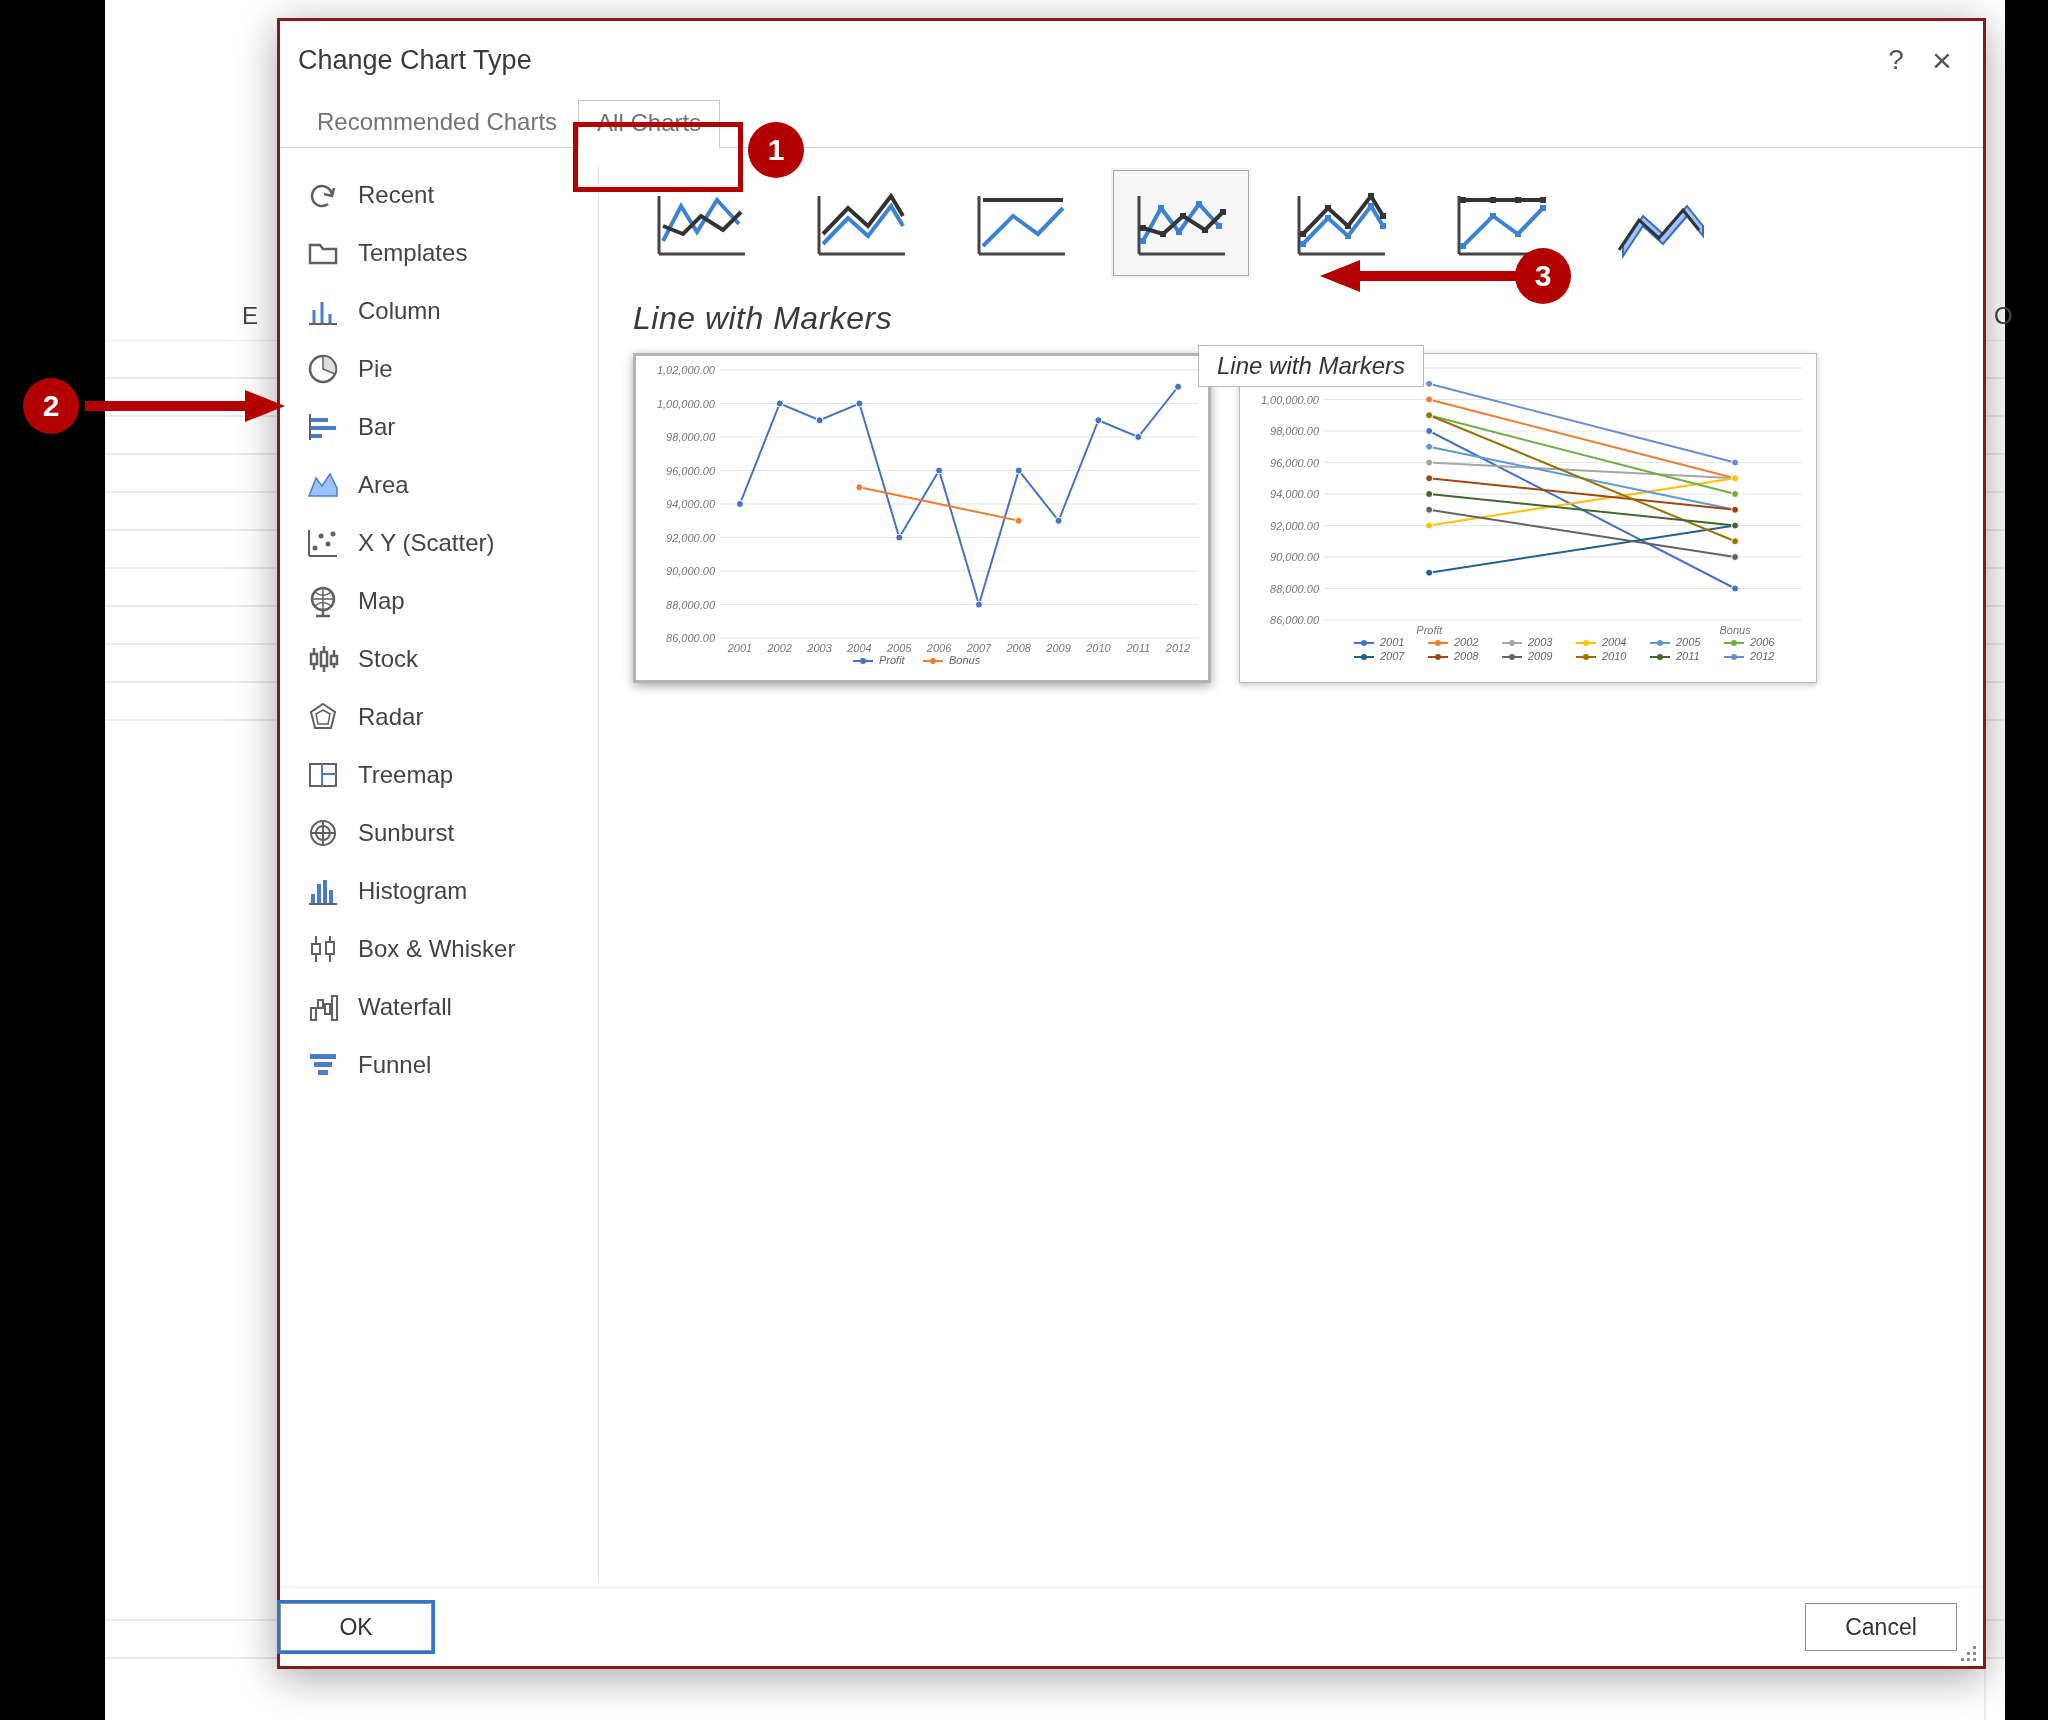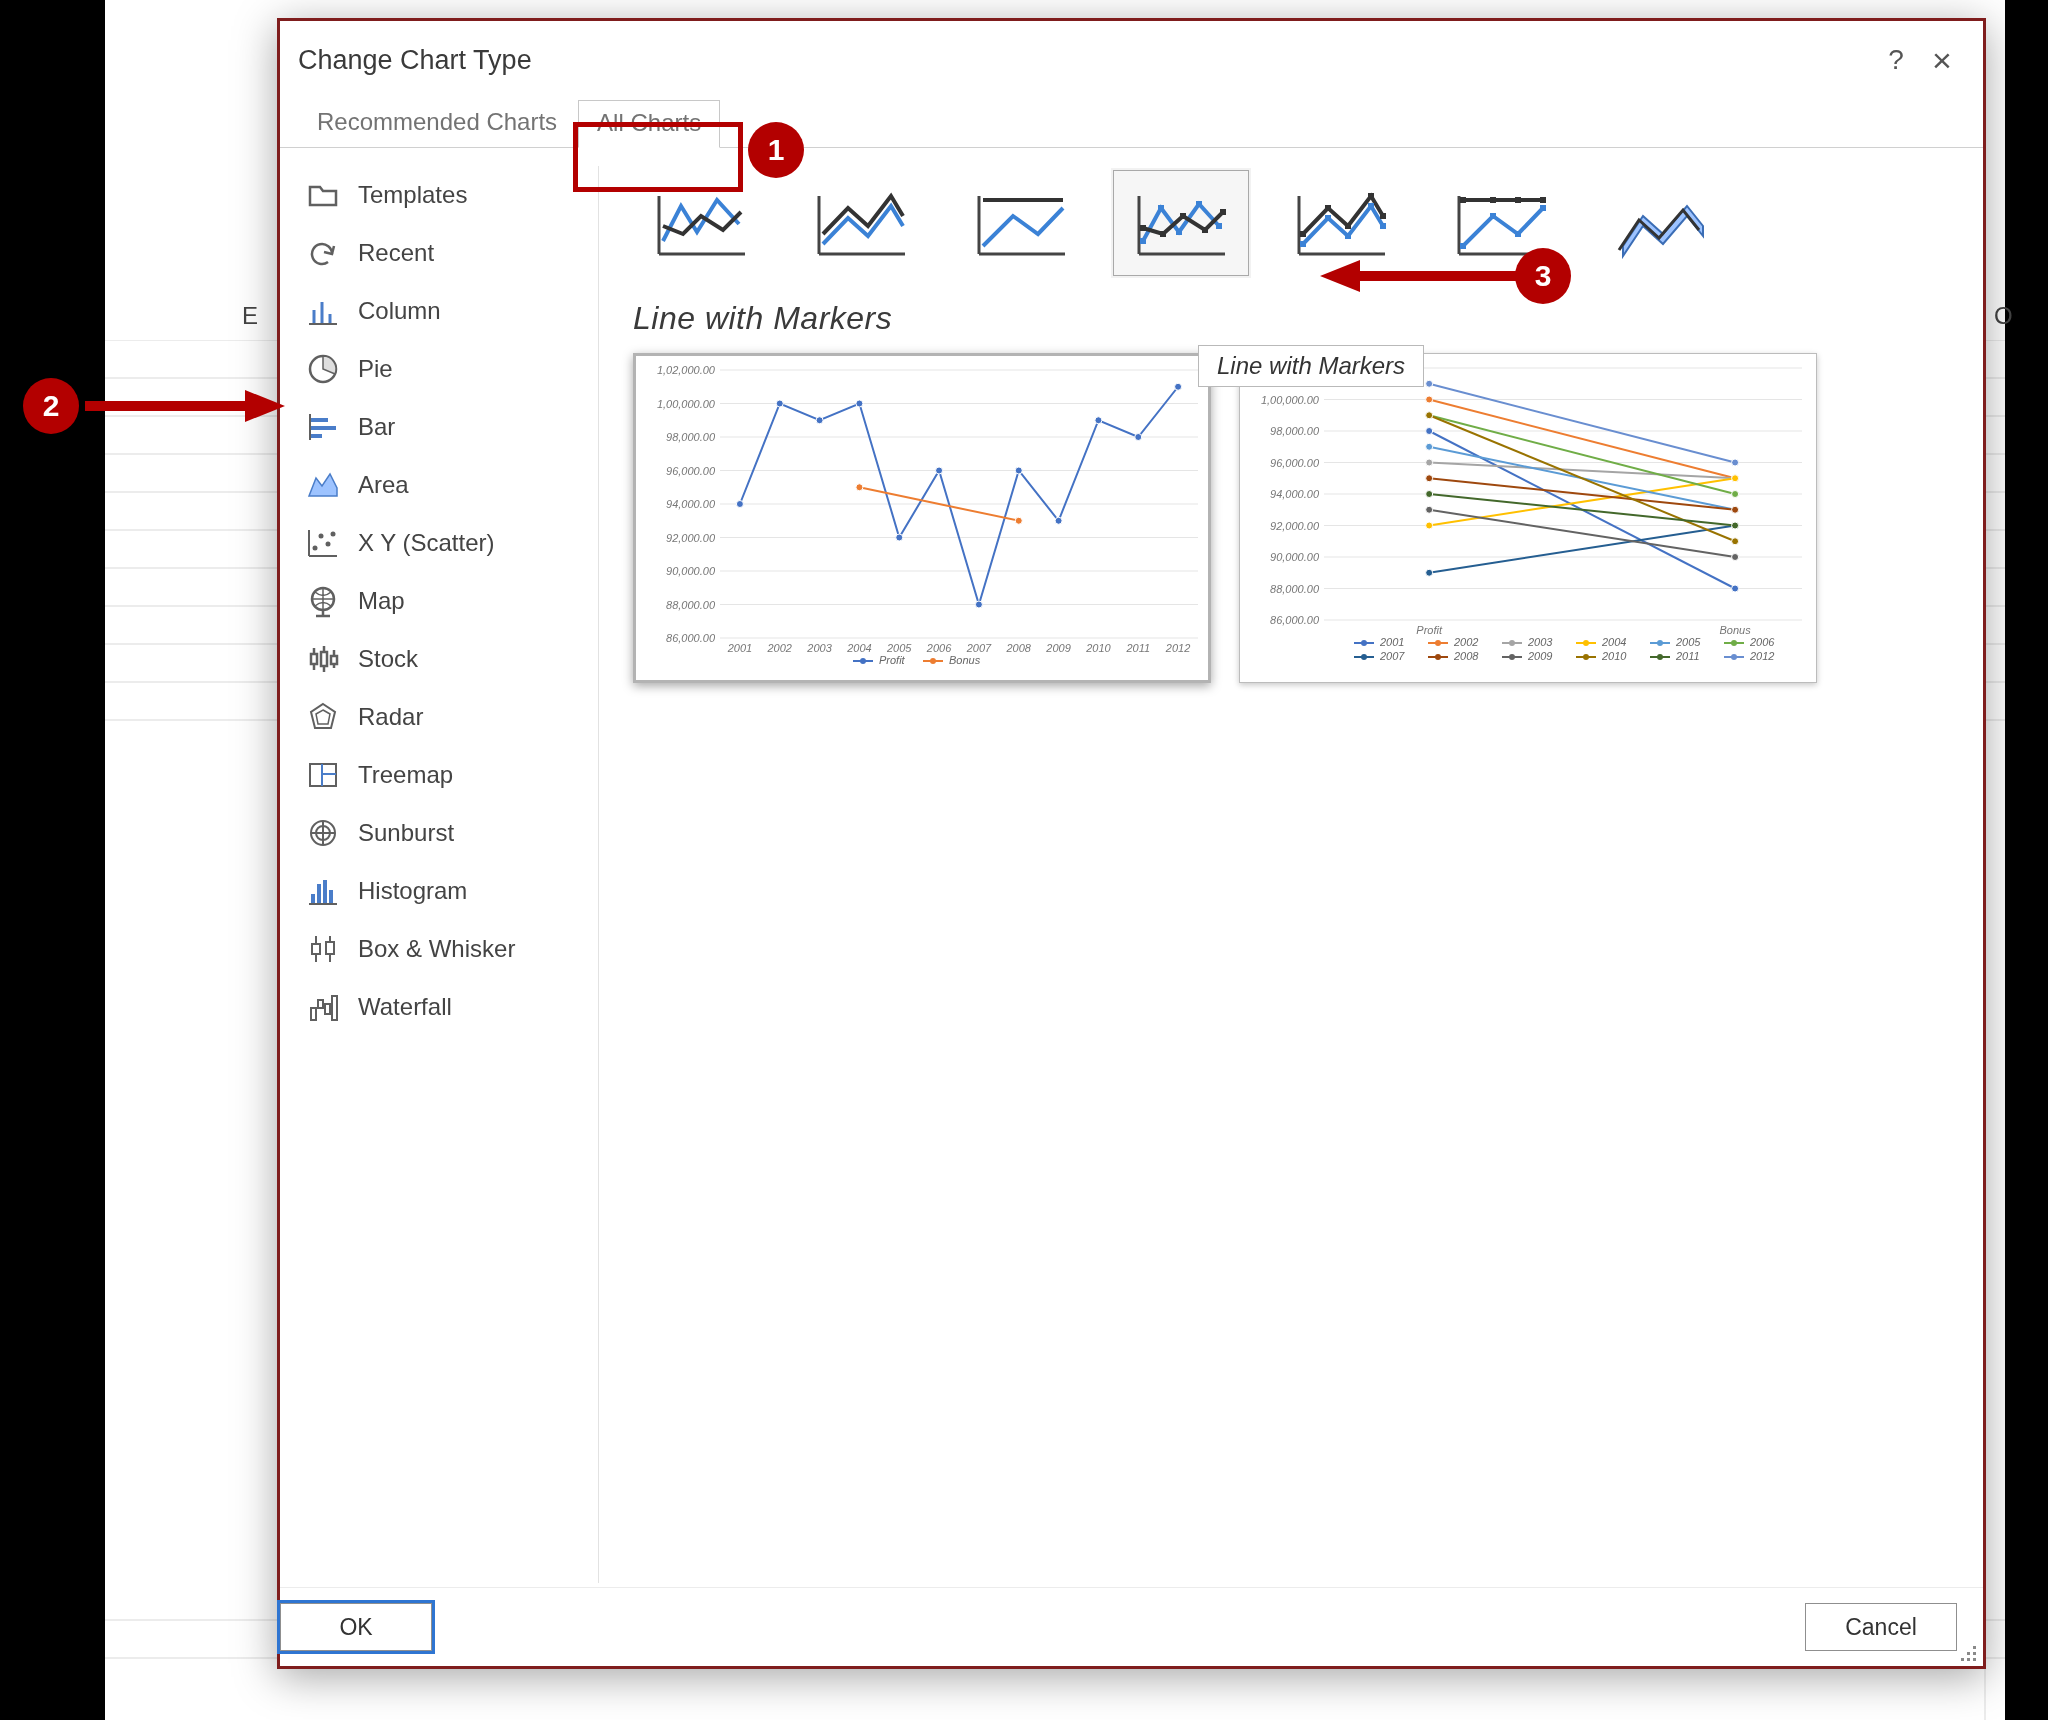--- a/index.html
+++ b/index.html
@@ -225,33 +225,33 @@
   <div class="tabstrip">
     <div class="tab">Recommended Charts</div>
     <div class="tab active">All Charts</div>
   </div>
 
   <div class="body">
     <div class="catlist">
       <div class="cat">
         <span class="ico">
             <svg viewBox="0 0 34 34">
-              <path d="M4 9h10l3 4h13v14H4z" fill="none" stroke="#606060" stroke-width="2.5"></path>
-            </svg>
-          </span>
-        <span>Templates</span>
-      </div>
-      <div class="cat">
-        <span class="ico">
-            <svg viewBox="0 0 34 34">
               <path d="M26 18a10 10 0 1 0-4 8" fill="none" stroke="#606060" stroke-width="2.5"></path>
               <polyline points="28,10 26,18 18,16" fill="none" stroke="#606060" stroke-width="2.5"></polyline>
             </svg>
           </span>
         <span>Recent</span>
+      </div>
+      <div class="cat">
+        <span class="ico">
+            <svg viewBox="0 0 34 34">
+              <path d="M4 9h10l3 4h13v14H4z" fill="none" stroke="#606060" stroke-width="2.5"></path>
+            </svg>
+          </span>
+        <span>Templates</span>
       </div>
       <div class="cat">
         <span class="ico">
             <svg viewBox="0 0 34 34">
               <g fill="none" stroke="#4a7dc9" stroke-width="3">
                 <line x1="8" y1="30" x2="8" y2="16"></line>
                 <line x1="16" y1="30" x2="16" y2="8"></line>
                 <line x1="24" y1="30" x2="24" y2="20"></line>
               </g>
               <line x1="3" y1="30" x2="31" y2="30" stroke="#606060" stroke-width="2"></line>
@@ -394,20 +394,32 @@
             <svg viewBox="0 0 34 34">
               <g stroke="#606060" stroke-width="2" fill="none">
                 <rect x="5" y="18" width="5" height="12"></rect>
                 <rect x="12" y="10" width="5" height="8"></rect>
                 <rect x="19" y="14" width="5" height="10"></rect>
                 <rect x="26" y="6" width="5" height="24"></rect>
               </g>
             </svg>
           </span>
         <span>Waterfall</span>
+      </div>
+      <div class="cat">
+        <span class="ico">
+            <svg viewBox="0 0 34 34">
+              <g fill="#4a7dc9">
+                <rect x="4" y="6" width="26" height="5"></rect>
+                <rect x="8" y="14" width="18" height="5"></rect>
+                <rect x="12" y="22" width="10" height="5"></rect>
+              </g>
+            </svg>
+          </span>
+        <span>Funnel</span>
       </div>
     </div>
 
     <div class="main">
 
       <div class="subtype-row">
         <div class="subtype">
           <svg width="96" height="74" viewBox="0 0 96 74">
               <polyline points="6,68 6,10" stroke="#444" stroke-width="3" fill="none"></polyline>
               <line x1="6" y1="68" x2="92" y2="68" stroke="#444" stroke-width="3"></line>

